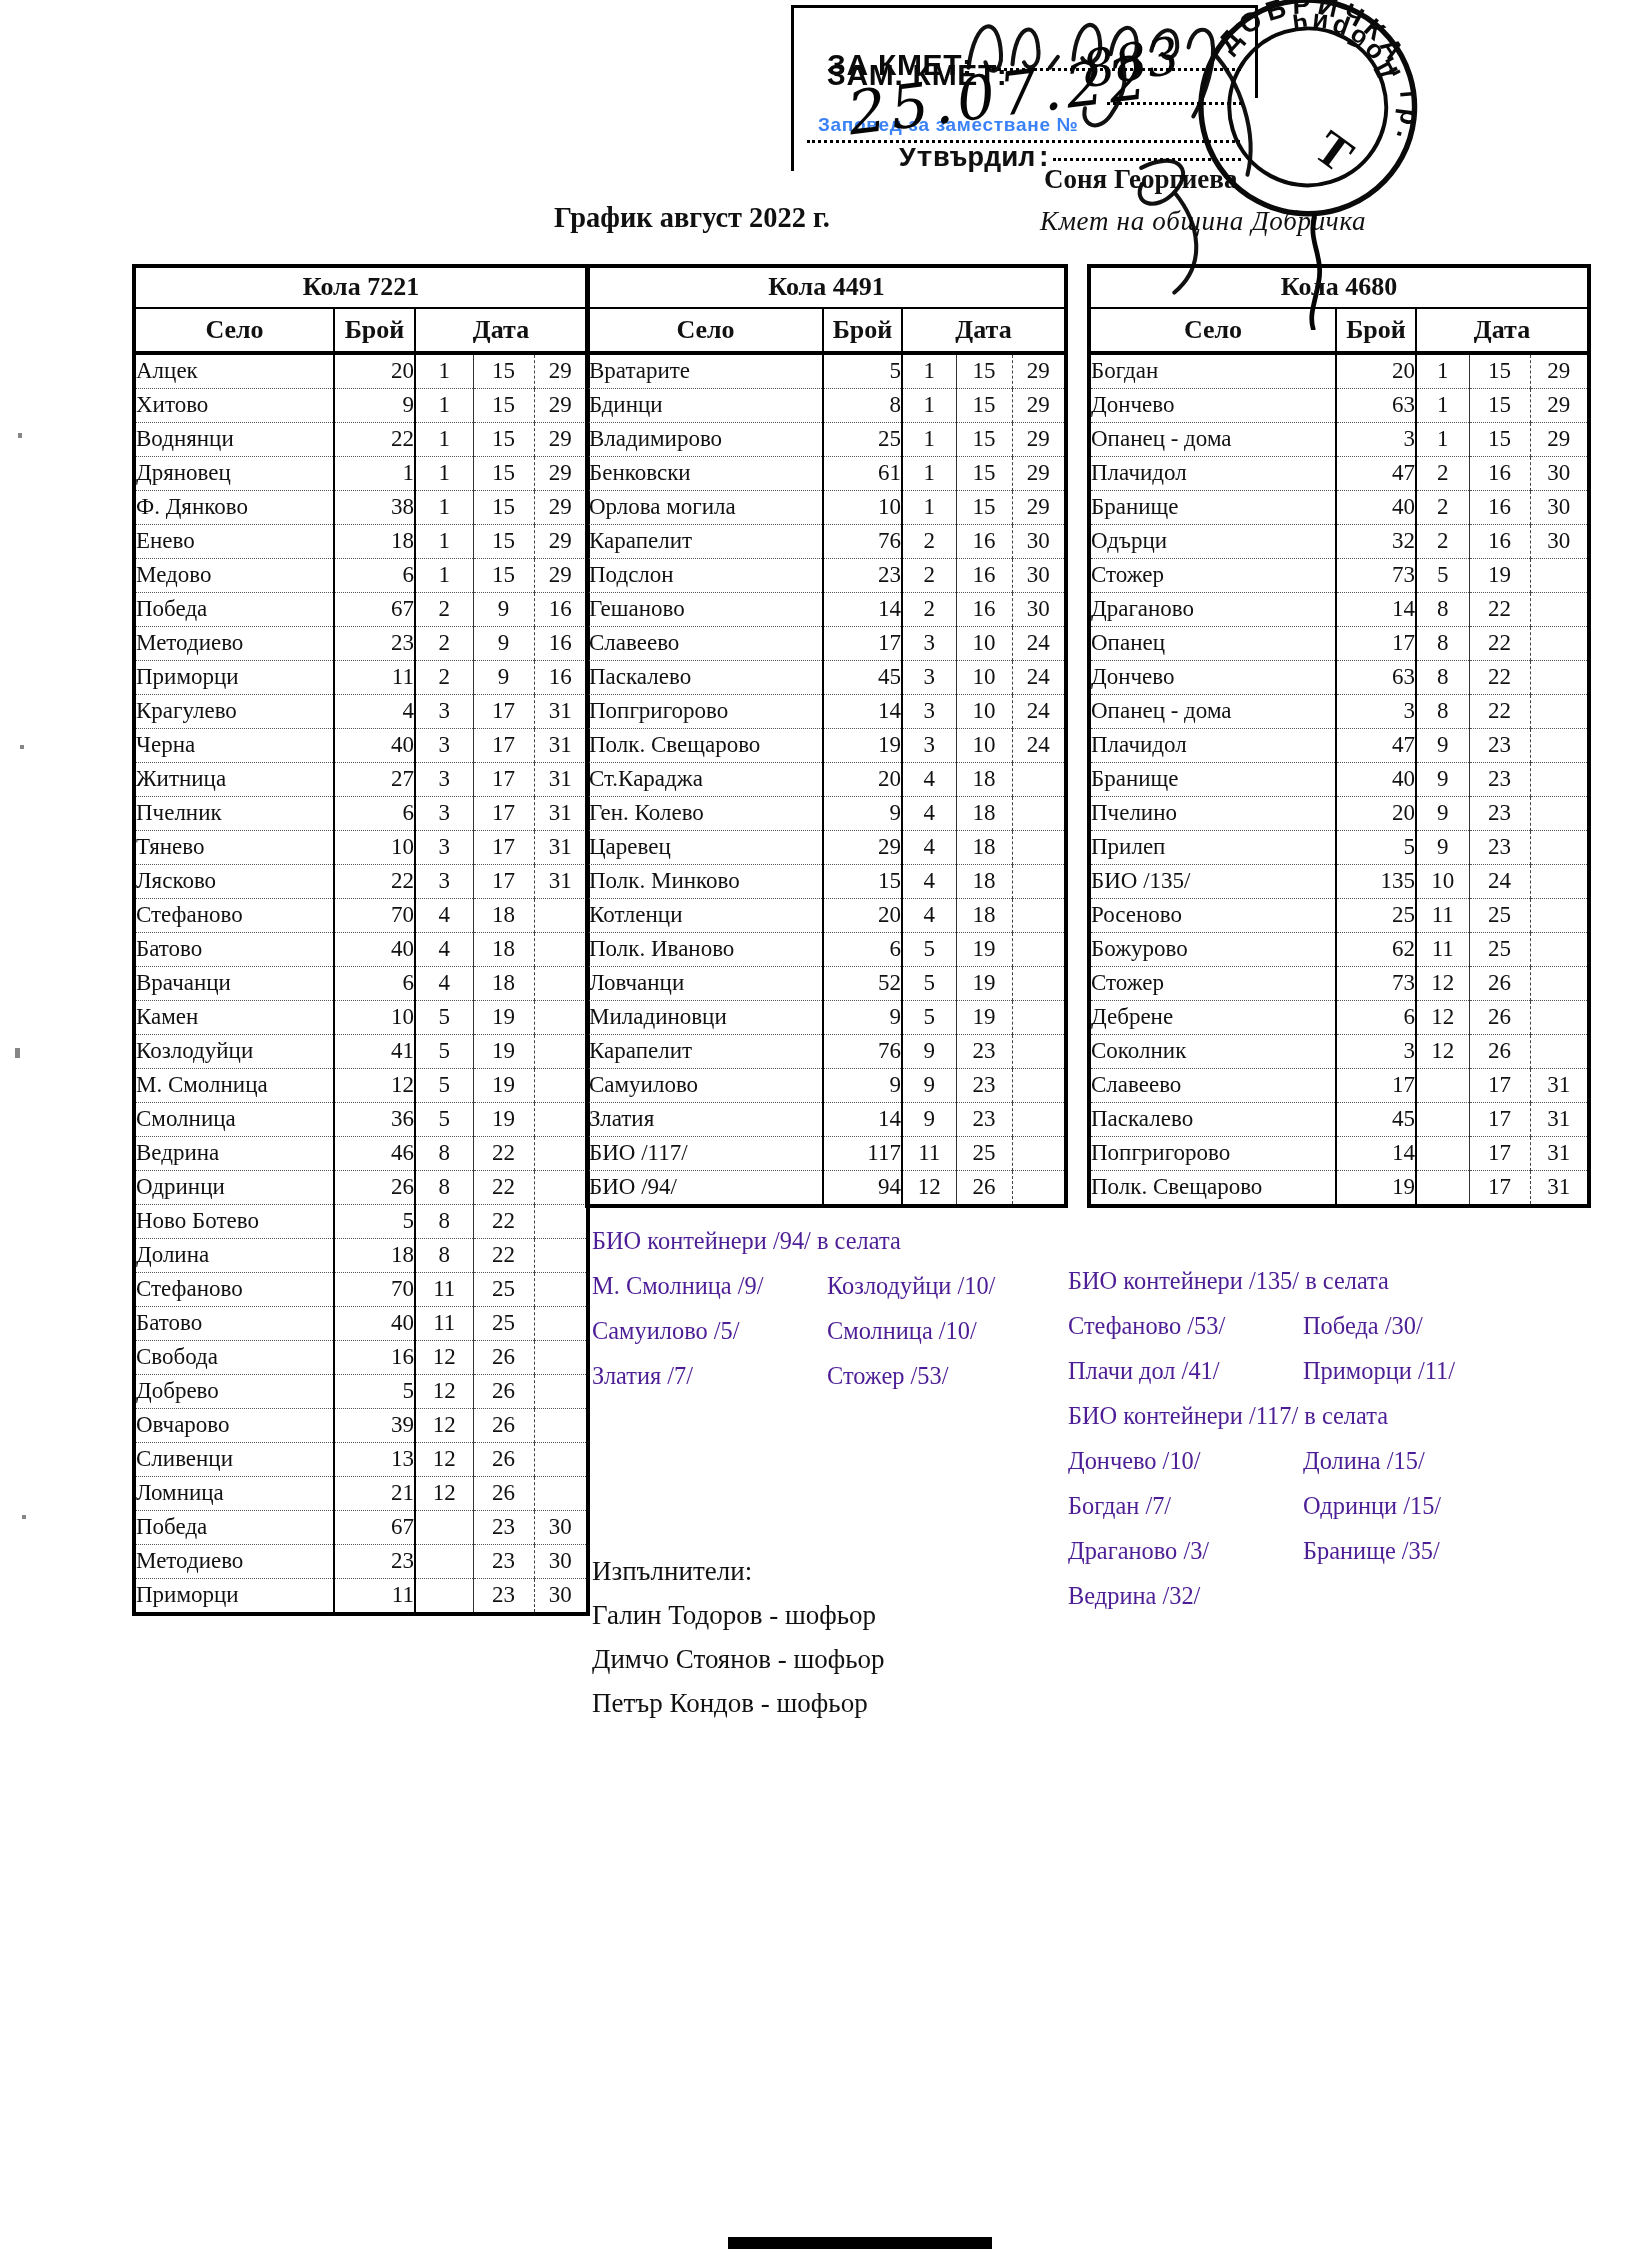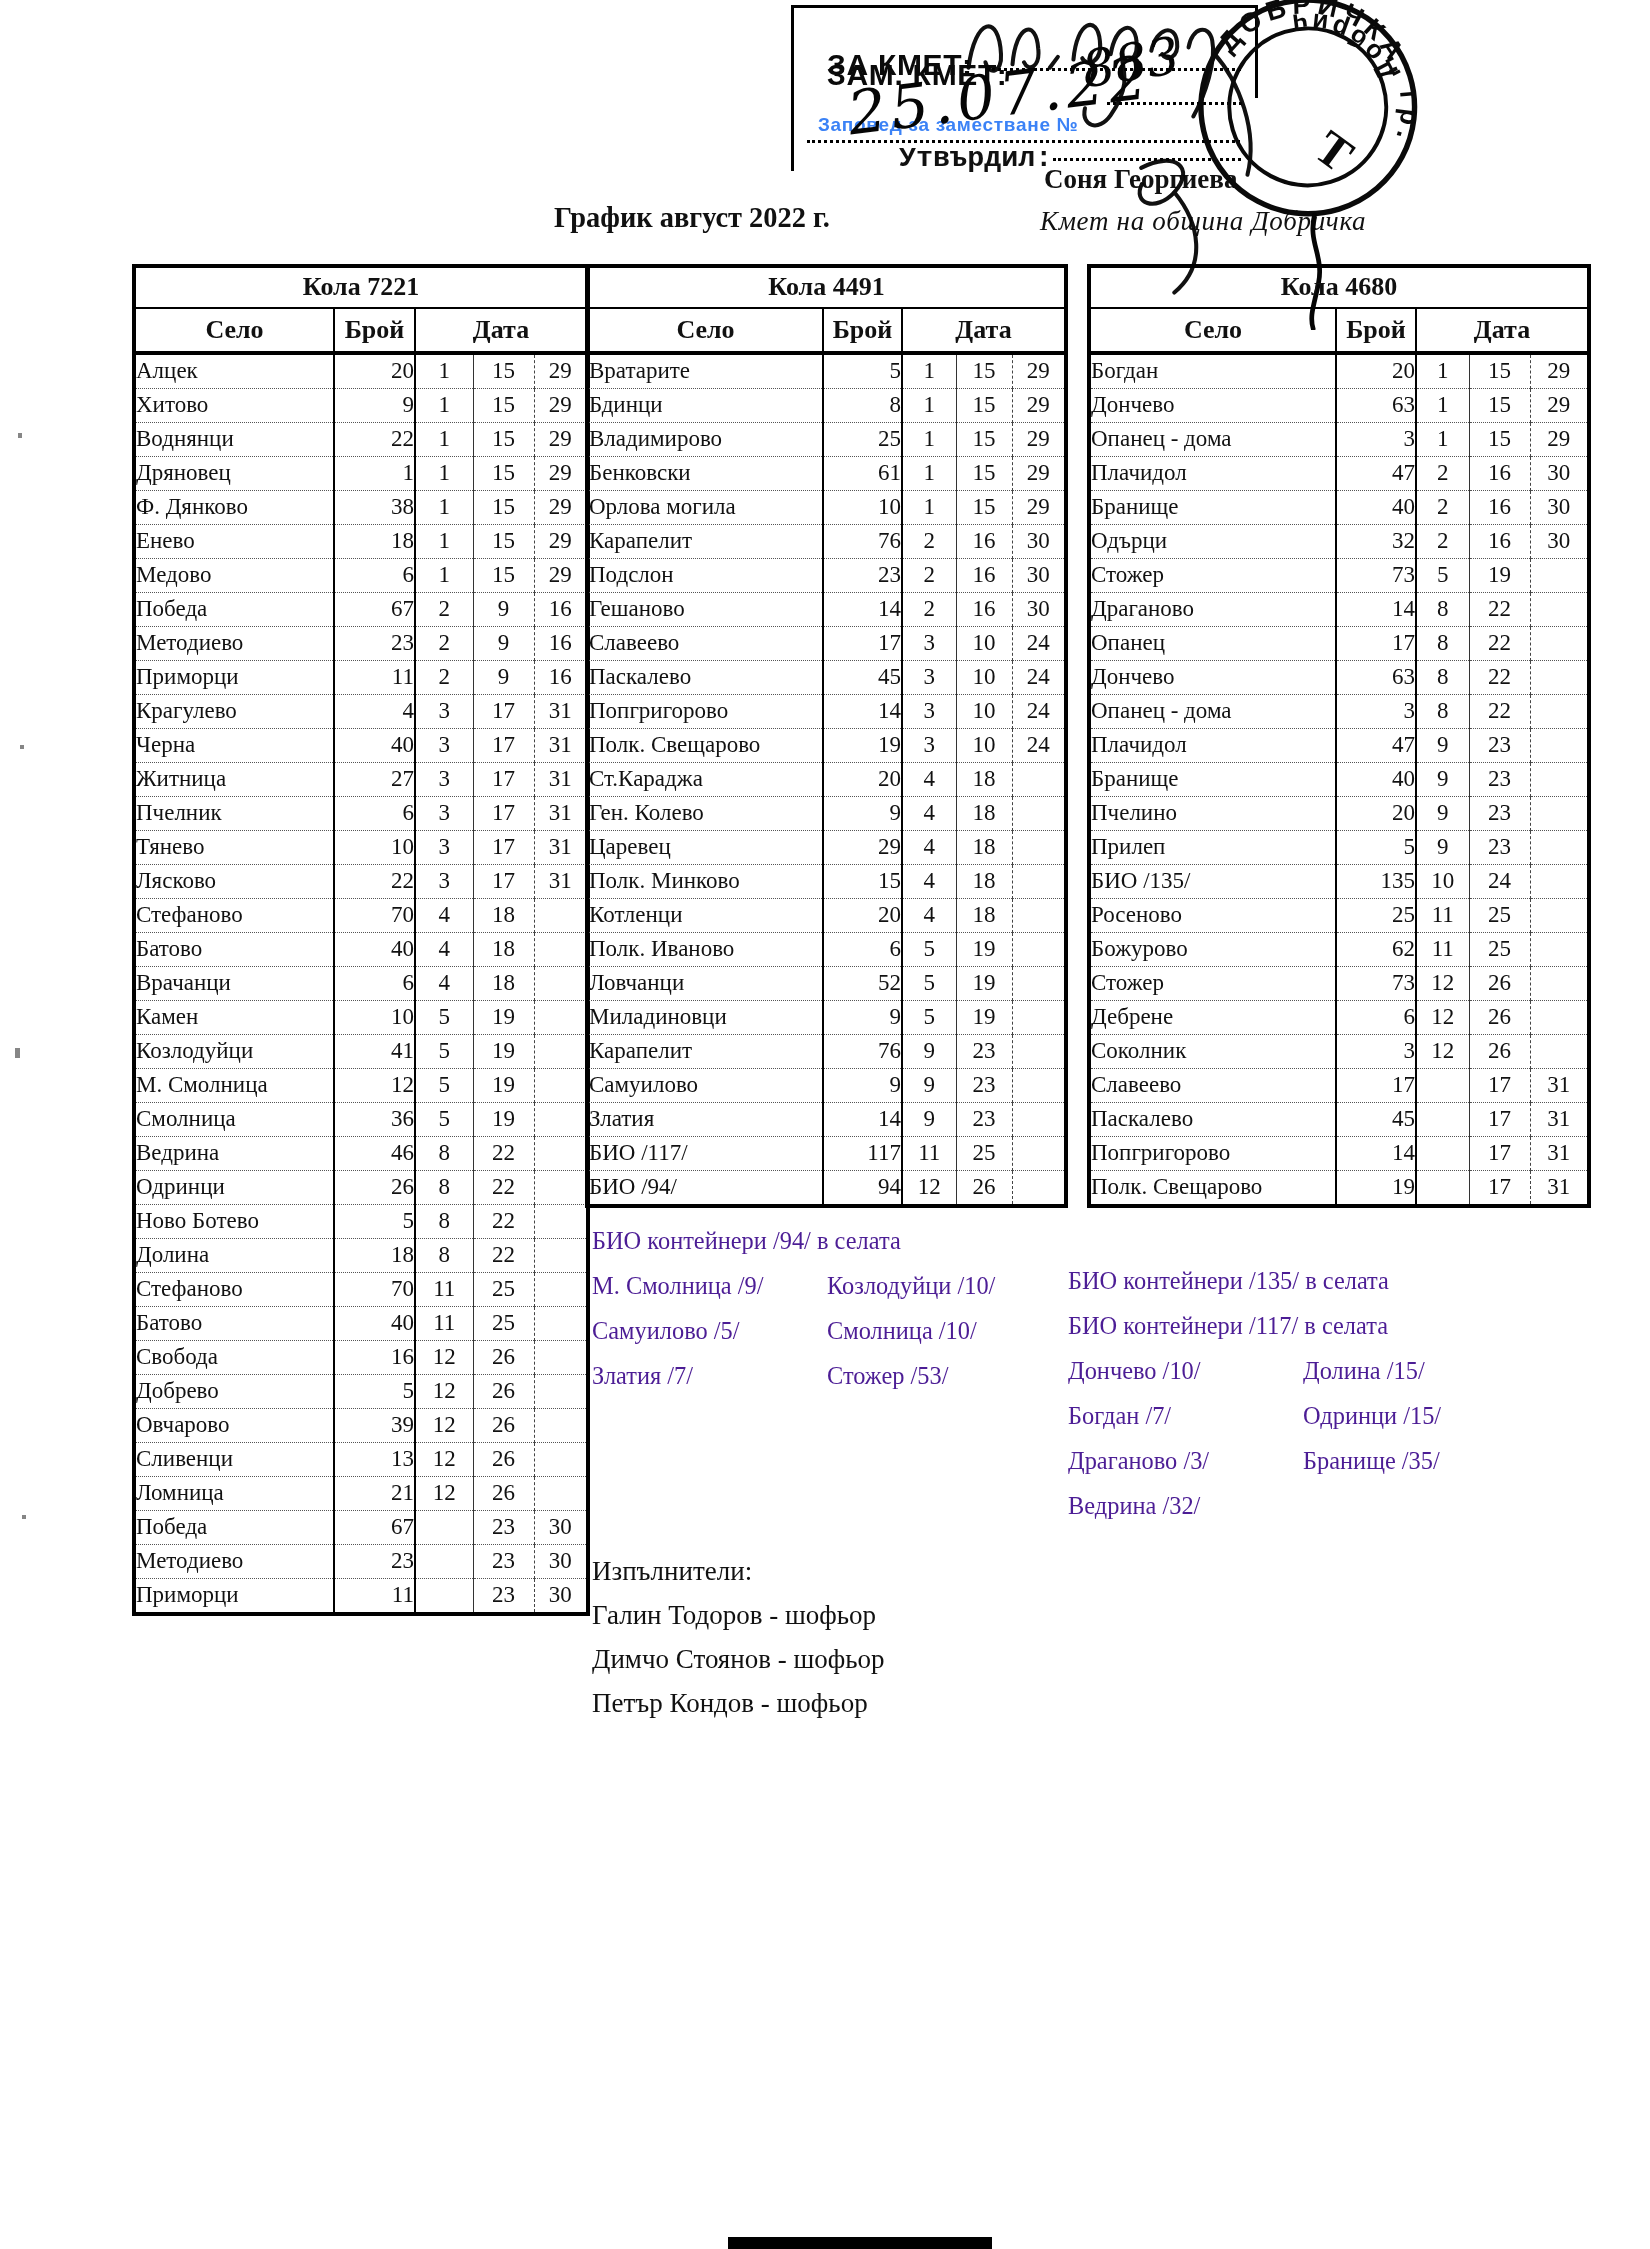--- a/index.html
+++ b/index.html
@@ -801,20 +801,24 @@
     <div class="note-heading">БИО контейнери /94/ в селата</div>
     <div>
         <div class="note-line"><span class="note-a">М. Смолница /9/</span><span class="note-b">Козлодуйци /10/</span></div>
         <div class="note-line"><span class="note-a">Самуилово /5/</span><span class="note-b">Смолница /10/</span></div>
         <div class="note-line"><span class="note-a">Златия /7/</span><span class="note-b">Стожер /53/</span></div>
       </div>
   </div>
 
   <div class="notes notes3">
     <div class="note-heading">БИО контейнери /135/ в селата</div>
+    <div>
+        <div class="note-line"><span class="note-a">Стефаново /53/</span><span class="note-b">Победа /30/</span></div>
+        <div class="note-line"><span class="note-a">Плачи дол /41/</span><span class="note-b">Приморци /11/</span></div>
+      </div>
     <div class="note-heading">БИО контейнери /117/ в селата</div>
     <div>
         <div class="note-line"><span class="note-a">Дончево /10/</span><span class="note-b">Долина /15/</span></div>
         <div class="note-line"><span class="note-a">Богдан /7/</span><span class="note-b">Одринци /15/</span></div>
         <div class="note-line"><span class="note-a">Драганово /3/</span><span class="note-b">Бранище /35/</span></div>
         <div class="note-line"><span class="note-a">Ведрина /32/</span><span class="note-b"></span></div>
       </div>
   </div>
 
   <div class="executors">

